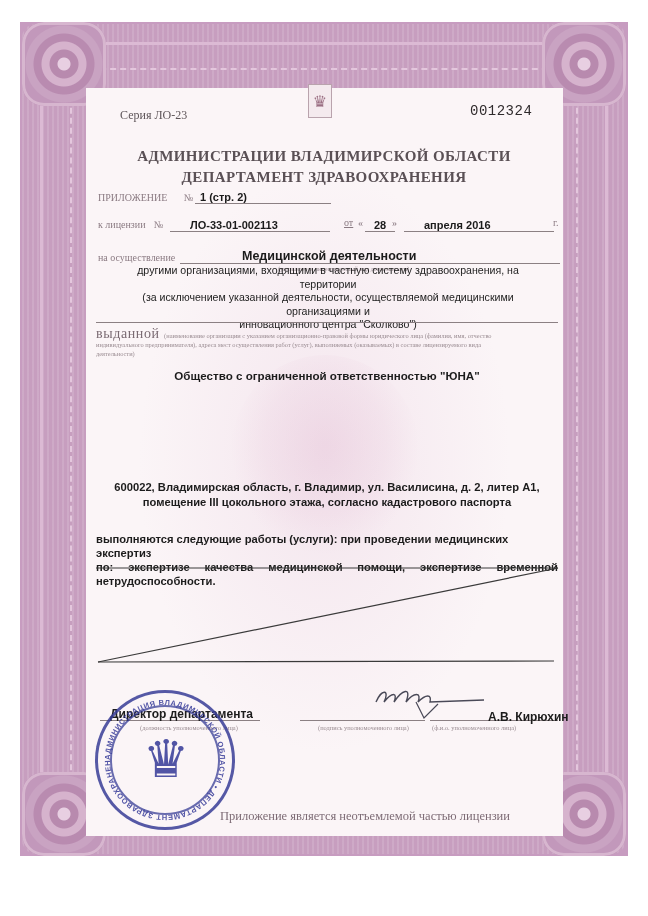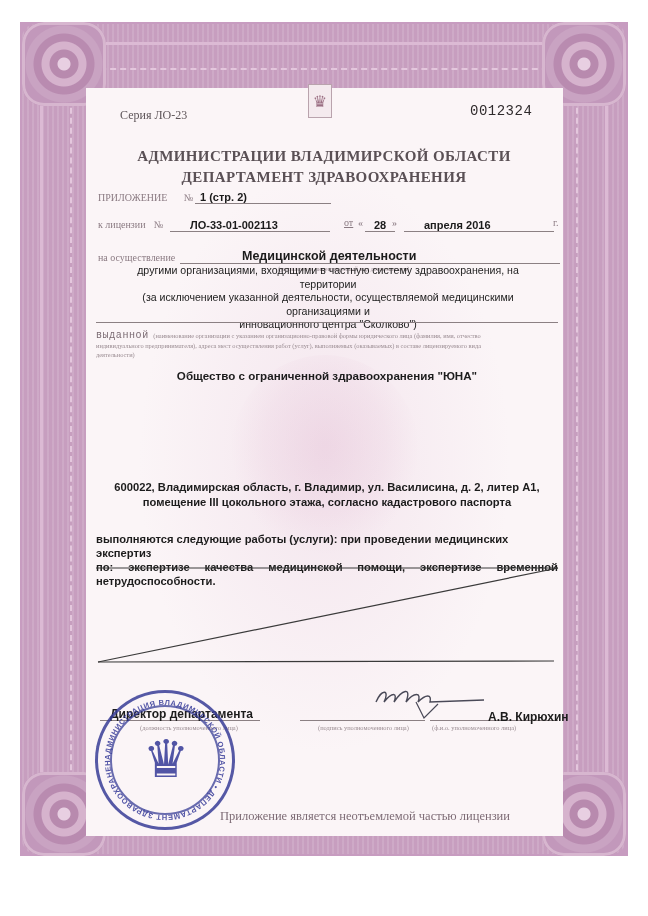--- a/index.html
+++ b/index.html
@@ -133,27 +133,27 @@
 <div class="abs caption" style="left:278px; top:264px;">(указывается лицензируемый вид деятельности)</div>
 <div class="abs paren">
   <div>другими организациями, входящими в частную систему здравоохранения, на территории</div>
   <div>(за исключением указанной деятельности, осуществляемой медицинскими организациями и</div>
   <div>инновационного центра "Сколково")</div>
 </div>
 
 <div class="line" style="left:96px; top:322px; width:462px;"></div>
 <div class="abs" style="left:96px; top:328px; width:462px;">
   <div style="line-height:10px;">
-    <span class="serif gray" style="font-size:10px; letter-spacing:0.6px;font-family:Liberation Mono, monospace;">выданной</span>
+    <span class="serif gray" style="font-size:14px; letter-spacing:0.6px;">выданной</span>
     <span class="caption">(наименование организации с указанием организационно-правовой формы юридического лица (фамилия, имя, отчество</span>
   </div>
   <div class="caption">индивидуального предпринимателя), адреса мест осуществления работ (услуг), выполняемых (оказываемых) в составе лицензируемого вида</div>
   <div class="caption">деятельности)</div>
 </div>
-<div class="abs body-text" style="left:96px; top:369px; width:462px; text-align:center; font-size:11.6px;">Общество с ограниченной здравоохранения "ЮНА"</div>
+<div class="abs body-text" style="left:96px; top:369px; width:462px; text-align:center; font-size:11.6px;">Общество с ограниченной ответственностью "ЮНА"</div>
 <div class="abs body-text" style="left:96px; top:480px; width:462px; text-align:center; line-height:15px;">
   <div>600022, Владимирская область, г. Владимир, ул. Василисина, д. 2, литер А1,</div>
   <div>помещение III цокольного этажа, согласно кадастрового паспорта</div>
 </div>
 
 <div class="abs body-text" style="left:96px; top:532px; width:462px; line-height:14px;">
   <div>выполняются следующие работы (услуги): при проведении медицинских экспертиз</div>
   <div style="display:flex; justify-content:space-between;">
     <span>по:</span>
     <span>экспертизе</span>

